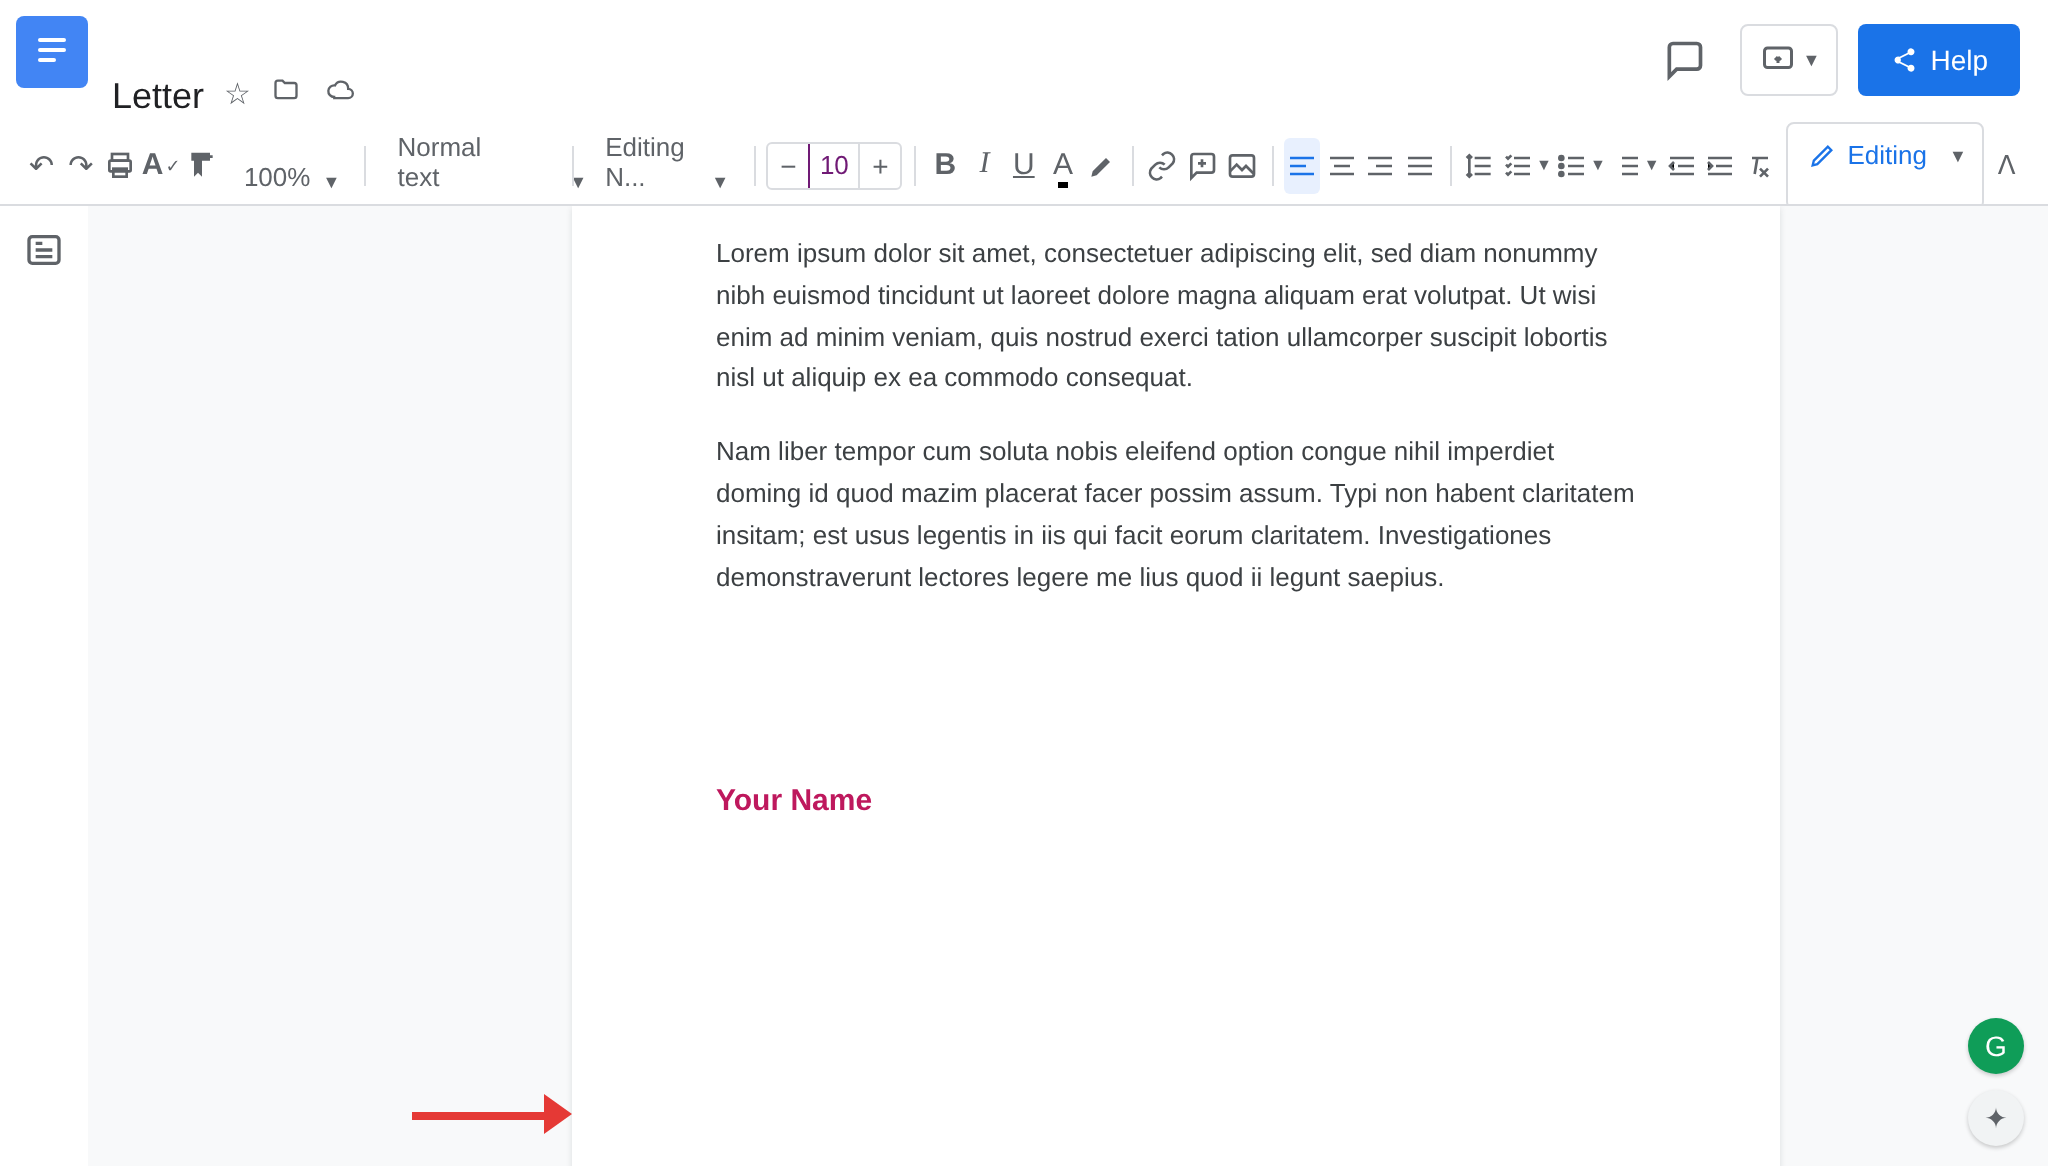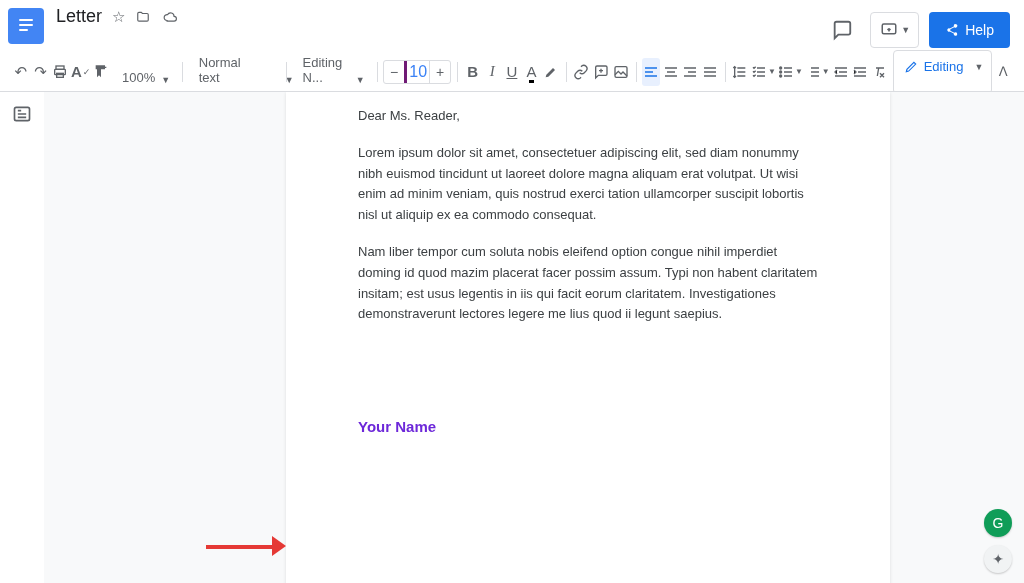--- a/index.html
+++ b/index.html
@@ -22,21 +22,21 @@
   }
   .doc-icon {
     width: 36px; height: 36px;
     background: #4285f4;
     border-radius: 4px;
     display: flex; align-items: center; justify-content: center;
     margin-top: 2px;
   }
   .doc-icon svg { fill: #fff; }
   .title-col { flex: 1; }
-  .title-row { display: flex; align-items: center; gap: 10px; padding-left: 4px; }
+  .title-row { display: flex; align-items: flex-start; gap: 10px; padding-left: 4px; margin-top: 32px; }
   .doc-title { font-size: 18px; color: #202124; font-weight: 400; }
   .title-icon { color: #5f6368; font-size: 15px; display: inline-flex; align-items: center; }
   .menu-row { display: flex; align-items: center; gap: 2px; padding-top: 2px; }
   .menu-item { padding: 4px 7px; font-size: 13px; color: #202124; border-radius: 3px; cursor: pointer; }
   .last-edit { color: #5f6368; text-decoration: underline; font-size: 13px; margin-left: 8px; cursor: pointer; }
   .title-right { display: flex; align-items: center; gap: 10px; padding-top: 6px; }
   .comment-btn {
     width: 36px; height: 36px; display: flex; align-items: center; justify-content: center;
     border-radius: 4px; cursor: pointer; color: #5f6368;
   }
@@ -63,21 +63,21 @@
   .tsel {
     height: 26px; padding: 0 6px 0 10px; display: flex; align-items: flex-end; gap: 6px;
     color: #5f6368; cursor: pointer; font-size: 13px; border-radius: 3px;
   }
   .tsel .caret { font-size: 9px; color: #5f6368; }
   .tsep { width: 1px; height: 20px; background: #dadce0; margin: 0 4px; }
   .font-size-box {
     display: flex; align-items: center; border: 1px solid #dadce0; border-radius: 3px; height: 24px;
   }
   .font-size-box .pm { width: 20px; text-align: center; color: #5f6368; cursor: pointer; font-size: 14px;}
-  .font-size-box .val { width: 26px; text-align: center; font-size: 16px; color: #3b82f6; border-left: 3px solid #701a75; border-right: 1px solid #dadce0; line-height: 22px;}
+  .font-size-box .val { width: 26px; text-align: center; font-size: 13px; color: #701a75; border-left: 1px solid #701a75; border-right: 1px solid #dadce0; line-height: 22px;}
   .color-underline { position: relative; }
   .color-underline::after {
     content: ""; position: absolute; bottom: 3px; left: 6px; right: 6px; height: 3px; background: #000;
   }
   .toolbar-spacer { flex: 1; }
   .mode-box {
     display: flex; align-items: center; gap: 6px; border: 1px solid #dadce0;
     border-radius: 4px; height: 44px; padding: 0 28px 10px 10px; color: #1a73e8; font-size: 13px;
     position: relative; cursor: pointer;
   }
@@ -96,21 +96,21 @@
     flex: 1; overflow: hidden; display: flex; justify-content: center; padding-top: 0;
     background: #f8f9fa; position: relative;
   }
   .page {
     width: 604px; min-height: 760px; background: #fff;
     box-shadow: 0 1px 3px rgba(60,64,67,0.15);
     padding: 14px 72px 40px 72px; font-size: 13px; color: #3c4043; line-height: 1.6;
     margin-left: 108px;
   }
   .page p { margin-bottom: 16px; }
-  .signature { color: #6d28d9; font-weight: 700; font-size: 15px; margin-top: 90px; }
+  .signature { color: #be185d; font-weight: 700; font-size: 15px; margin-top: 90px; }
   
   .arrow {
     position: absolute; left: 162px; top: 444px; width: 80px; height: 20px; pointer-events: none;
   }
   .arrow-line { position:absolute; top:9px; left:0; width:68px; height:4px; background:#e53935; }
   .arrow-head {
     position:absolute; right:0; top:0; width:0; height:0;
     border-top: 10px solid transparent; border-bottom: 10px solid transparent;
     border-left: 14px solid #e53935;
   }
@@ -321,21 +321,20 @@
   <div class="left-rail">
     <div class="outline-btn">
       <svg width="20" height="20" viewBox="0 0 24 24" fill="none" stroke="#5f6368" stroke-width="2">
           <rect x="3" y="4" width="18" height="16" rx="2"></rect>
           <path d="M7 8h4M7 12h10M7 16h10"></path>
         </svg>
     </div>
   </div>
   <div class="canvas-wrap">
     <div class="page">
-      <p>Dear Ms. Reader,</p>
       <p>Lorem ipsum dolor sit amet, consectetuer adipiscing elit, sed diam nonummy nibh euismod tincidunt ut laoreet dolore magna aliquam erat volutpat. Ut wisi enim ad minim veniam, quis nostrud exerci tation ullamcorper suscipit lobortis nisl ut aliquip ex ea commodo consequat.</p>
       <p>Nam liber tempor cum soluta nobis eleifend option congue nihil imperdiet doming id quod mazim placerat facer possim assum. Typi non habent claritatem insitam; est usus legentis in iis qui facit eorum claritatem. Investigationes demonstraverunt lectores legere me lius quod ii legunt saepius.</p>
       <p class="signature">Your Name</p>
 
     </div>
     <div class="arrow">
       <div class="arrow-line"></div>
         <div class="arrow-head"></div>
     </div>
   </div>

